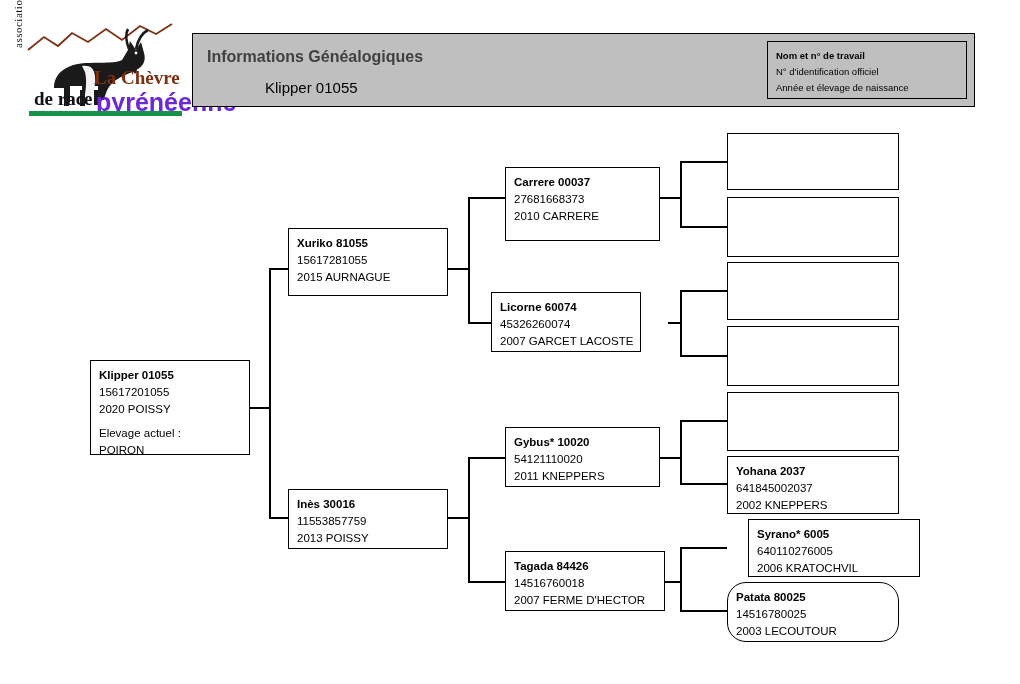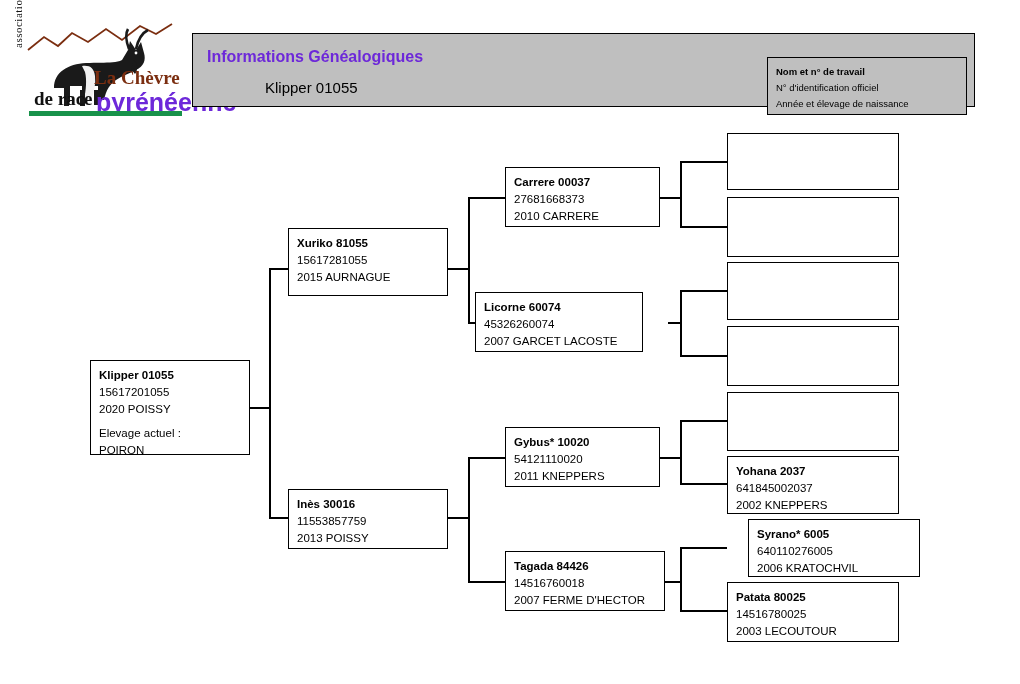--- a/index.html
+++ b/index.html
@@ -72,32 +72,32 @@
   .header-band {
     position: absolute;
     left: 192px; top: 33px;
     width: 783px; height: 74px;
     background: #bfbfbf;
     border: 1px solid #000;
   }
   .header-title {
     position: absolute;
     left: 14px; top: 14px;
-    font-size: 16px; font-weight: bold; color: #6d28d9;
+    font-size: 16px; font-weight: bold; color: #404040;
     white-space: nowrap;
   }
   .header-sub {
     position: absolute;
     left: 72px; top: 45px;
     font-size: 15px; color: #000;
     white-space: nowrap;
   }
   .legend-box {
     position: absolute;
-    left: 574px; top: 23px;
+    left: 574px; top: 7px;
     width: 200px; height: 58px;
     background: #bfbfbf;
     border: 1px solid #000;
     padding: 6px 0 0 8px;
   }
   .legend-line { font-size: 9.5px; color: #000; line-height: 16px; white-space: nowrap; }
   .legend-line.bold { font-weight: bold; }
 
   
   .node {
@@ -220,27 +220,27 @@
     <div class="ln">15617281055</div>
     <div class="ln">2015 AURNAGUE</div>
   </div>
 
   <div class="node" style="left:288px; top:489px; width:160px; height:60px;">
     <div class="nm">Inès 30016</div>
     <div class="ln">11553857759</div>
     <div class="ln">2013 POISSY</div>
   </div>
 
-  <div class="node" style="left:505px; top:167px; width:155px; height:60px;">
+  <div class="node" style="left:505px; top:167px; width:155px; height:74px;">
     <div class="nm">Carrere 00037</div>
     <div class="ln">27681668373</div>
     <div class="ln">2010 CARRERE</div>
   </div>
 
-  <div class="node" style="left:475px; top:292px; width:168px; height:60px;">
+  <div class="node" style="left:491px; top:292px; width:150px; height:60px;">
     <div class="nm">Licorne 60074</div>
     <div class="ln">45326260074</div>
     <div class="ln">2007 GARCET LACOSTE</div>
   </div>
 
   <div class="node" style="left:505px; top:427px; width:155px; height:60px;">
     <div class="nm">Gybus* 10020</div>
     <div class="ln">54121110020</div>
     <div class="ln">2011 KNEPPERS</div>
   </div>
@@ -262,19 +262,19 @@
     <div class="ln">641845002037</div>
     <div class="ln">2002 KNEPPERS</div>
   </div>
 
   <div class="node" style="left:727px; top:519px; width:172px; height:58px;margin-left:21px;">
     <div class="nm">Syrano* 6005</div>
     <div class="ln">640110276005</div>
     <div class="ln">2006 KRATOCHVIL</div>
   </div>
 
-  <div class="node" style="left:727px; top:582px; width:172px; height:60px;">
+  <div class="node" style="left:727px; top:582px; width:172px; height:60px;border-radius:19px;">
     <div class="nm">Patata 80025</div>
     <div class="ln">14516780025</div>
     <div class="ln">2003 LECOUTOUR</div>
   </div>
 
 </div>
 
 </body></html>

